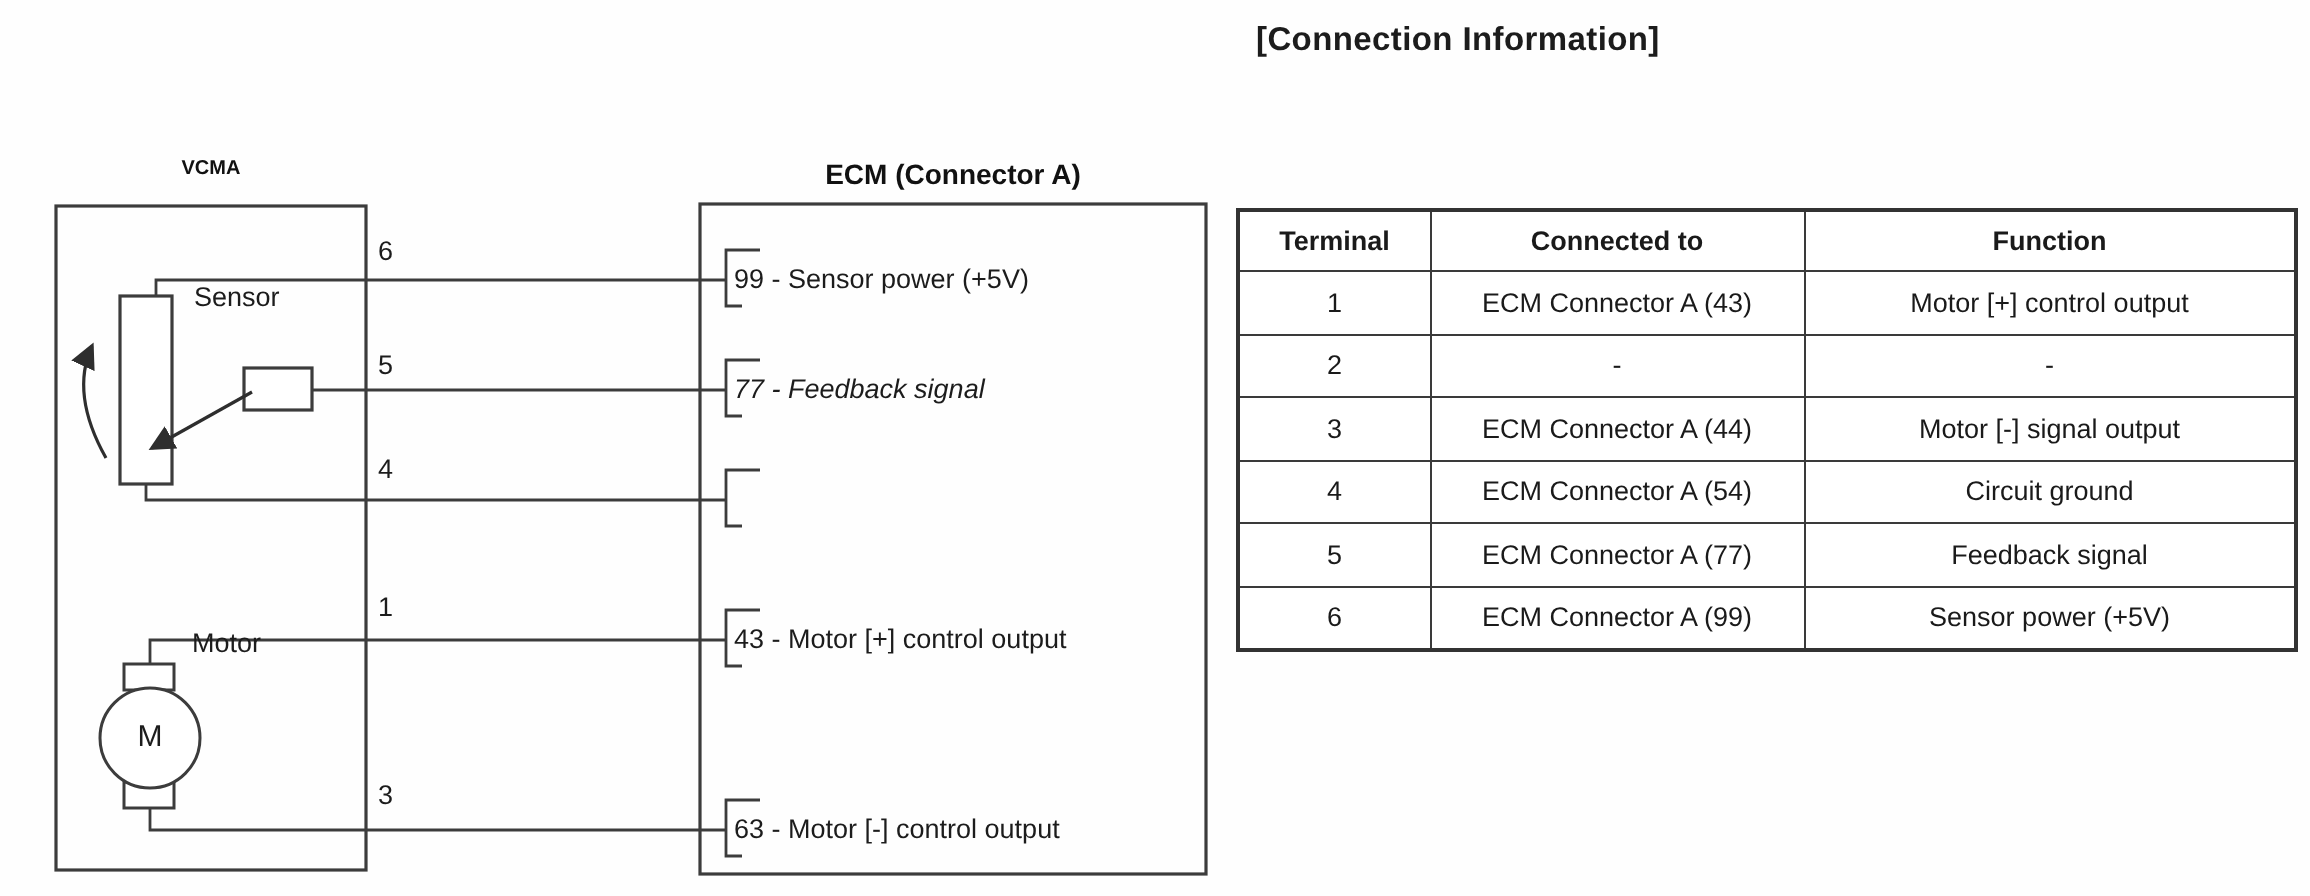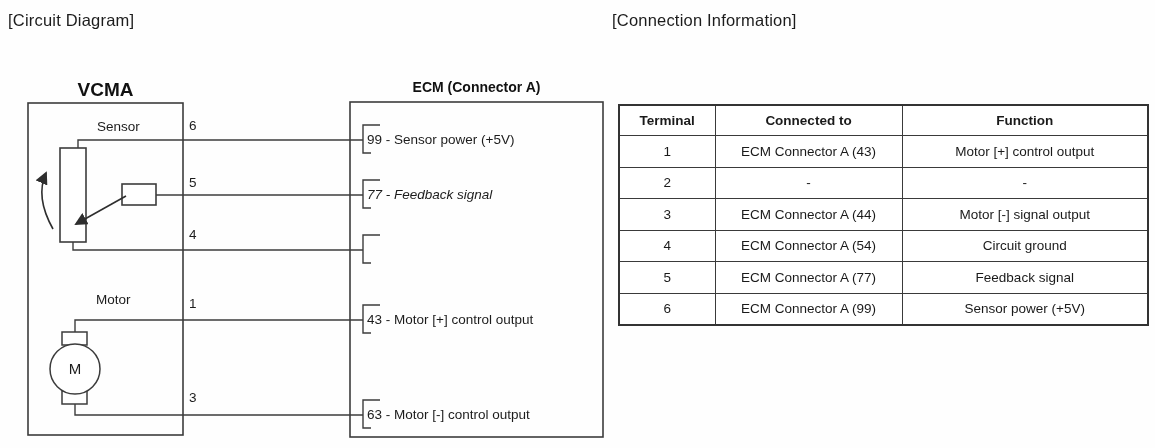--- a/index.html
+++ b/index.html
@@ -4,21 +4,21 @@
 <style>
   html,body{margin:0;padding:0;background:#ffffff;}
   #stage{
     position:relative;width:1155px;height:448px;background:#fefefe;
     font-family:"Liberation Sans","DejaVu Sans",sans-serif;color:#151515;
     overflow:hidden;
   }
   .abs{position:absolute;}
   .section-title{font-size:16.5px;color:#1c1c1c;letter-spacing:0.2px;}
   .box-title{font-weight:bold;font-size:14px;text-align:center;color:#111;}
-  .comp-label{font-size:13.5px;color:#1c1c1c;}
+  .comp-label{font-size:13.5px;color:#1c1c1c;margin-top:22px;}
   .pin-num{font-size:13.5px;color:#1c1c1c;}
   .ecm-pin-label{font-size:13.5px;color:#1c1c1c;white-space:nowrap;line-height:18px;}
   .motor-m{font-size:15px;color:#1c1c1c;text-align:center;}
   svg{display:block;}
 
   table.conn{
     border-collapse:collapse;table-layout:fixed;
     width:529px;background:#fff;
   }
   table.conn th, table.conn td{
@@ -32,22 +32,21 @@
   table.conn td{height:30.5px;}
   col.c-terminal{width:96px;}
   col.c-connected{width:187px;}
   col.c-function{width:246px;}
 </style>
 </head>
 <body>
 
 <div id="stage">
 
-  <div class="abs section-title" style="left:8px;top:11px;">[Circuit Diagram]</div>
-  <div class="abs section-title" style="left:612px;top:11px;">[Connection Information]</div>
+  <div class="abs section-title" style="left:628px;top:11px;font-weight:bold;">[Connection Information]</div>
 
   <svg class="abs" style="left:0;top:0;" width="620" height="448" viewBox="0 0 620 448">
     <defs>
       <marker id="arrow" viewBox="0 0 10 10" refX="8.5" refY="5" markerWidth="8" markerHeight="8" orient="auto">
         <path d="M0,0 L10,5 L0,10 z" fill="#2e2e2e"></path>
       </marker>
     </defs>
 
     <rect x="28" y="103" width="155" height="332" fill="none" stroke="#3c3c3c" stroke-width="1.6"></rect>
     <rect x="350" y="102" width="253" height="335" fill="none" stroke="#3c3c3c" stroke-width="1.6"></rect>
@@ -67,21 +66,21 @@
     <rect x="62" y="391" width="25" height="13" fill="#fff" stroke="#3c3c3c" stroke-width="1.5"></rect>
     <circle cx="75" cy="369" r="25" fill="#fff" stroke="#3c3c3c" stroke-width="1.5"></circle>
 
     <path d="M380,125 L363,125 L363,153 L371,153" fill="none" stroke="#3c3c3c" stroke-width="1.4"></path>
     <path d="M380,180 L363,180 L363,208 L371,208" fill="none" stroke="#3c3c3c" stroke-width="1.4"></path>
     <path d="M380,235 L363,235 L363,263 L371,263" fill="none" stroke="#3c3c3c" stroke-width="1.4"></path>
     <path d="M380,305 L363,305 L363,333 L371,333" fill="none" stroke="#3c3c3c" stroke-width="1.4"></path>
     <path d="M380,400 L363,400 L363,428 L371,428" fill="none" stroke="#3c3c3c" stroke-width="1.4"></path>
   </svg>
 
-  <div class="abs box-title" style="left:28px;top:79px;width:155px;font-size:19px;">VCMA</div>
+  <div class="abs box-title" style="left:28px;top:79px;width:155px;font-size:10px;">VCMA</div>
   <div class="abs box-title" style="left:350px;top:79px;width:253px;">ECM (Connector A)</div>
 
   <div class="abs comp-label" style="left:97px;top:119px;">Sensor</div>
   <div class="abs comp-label" style="left:96px;top:292px;">Motor</div>
   <div class="abs motor-m" style="left:60px;top:360px;width:30px;">M</div>
 
   <div class="abs pin-num" style="left:189px;top:118px;">6</div>
   <div class="abs pin-num" style="left:189px;top:175px;">5</div>
   <div class="abs pin-num" style="left:189px;top:227px;">4</div>
   <div class="abs pin-num" style="left:189px;top:296px;">1</div>

